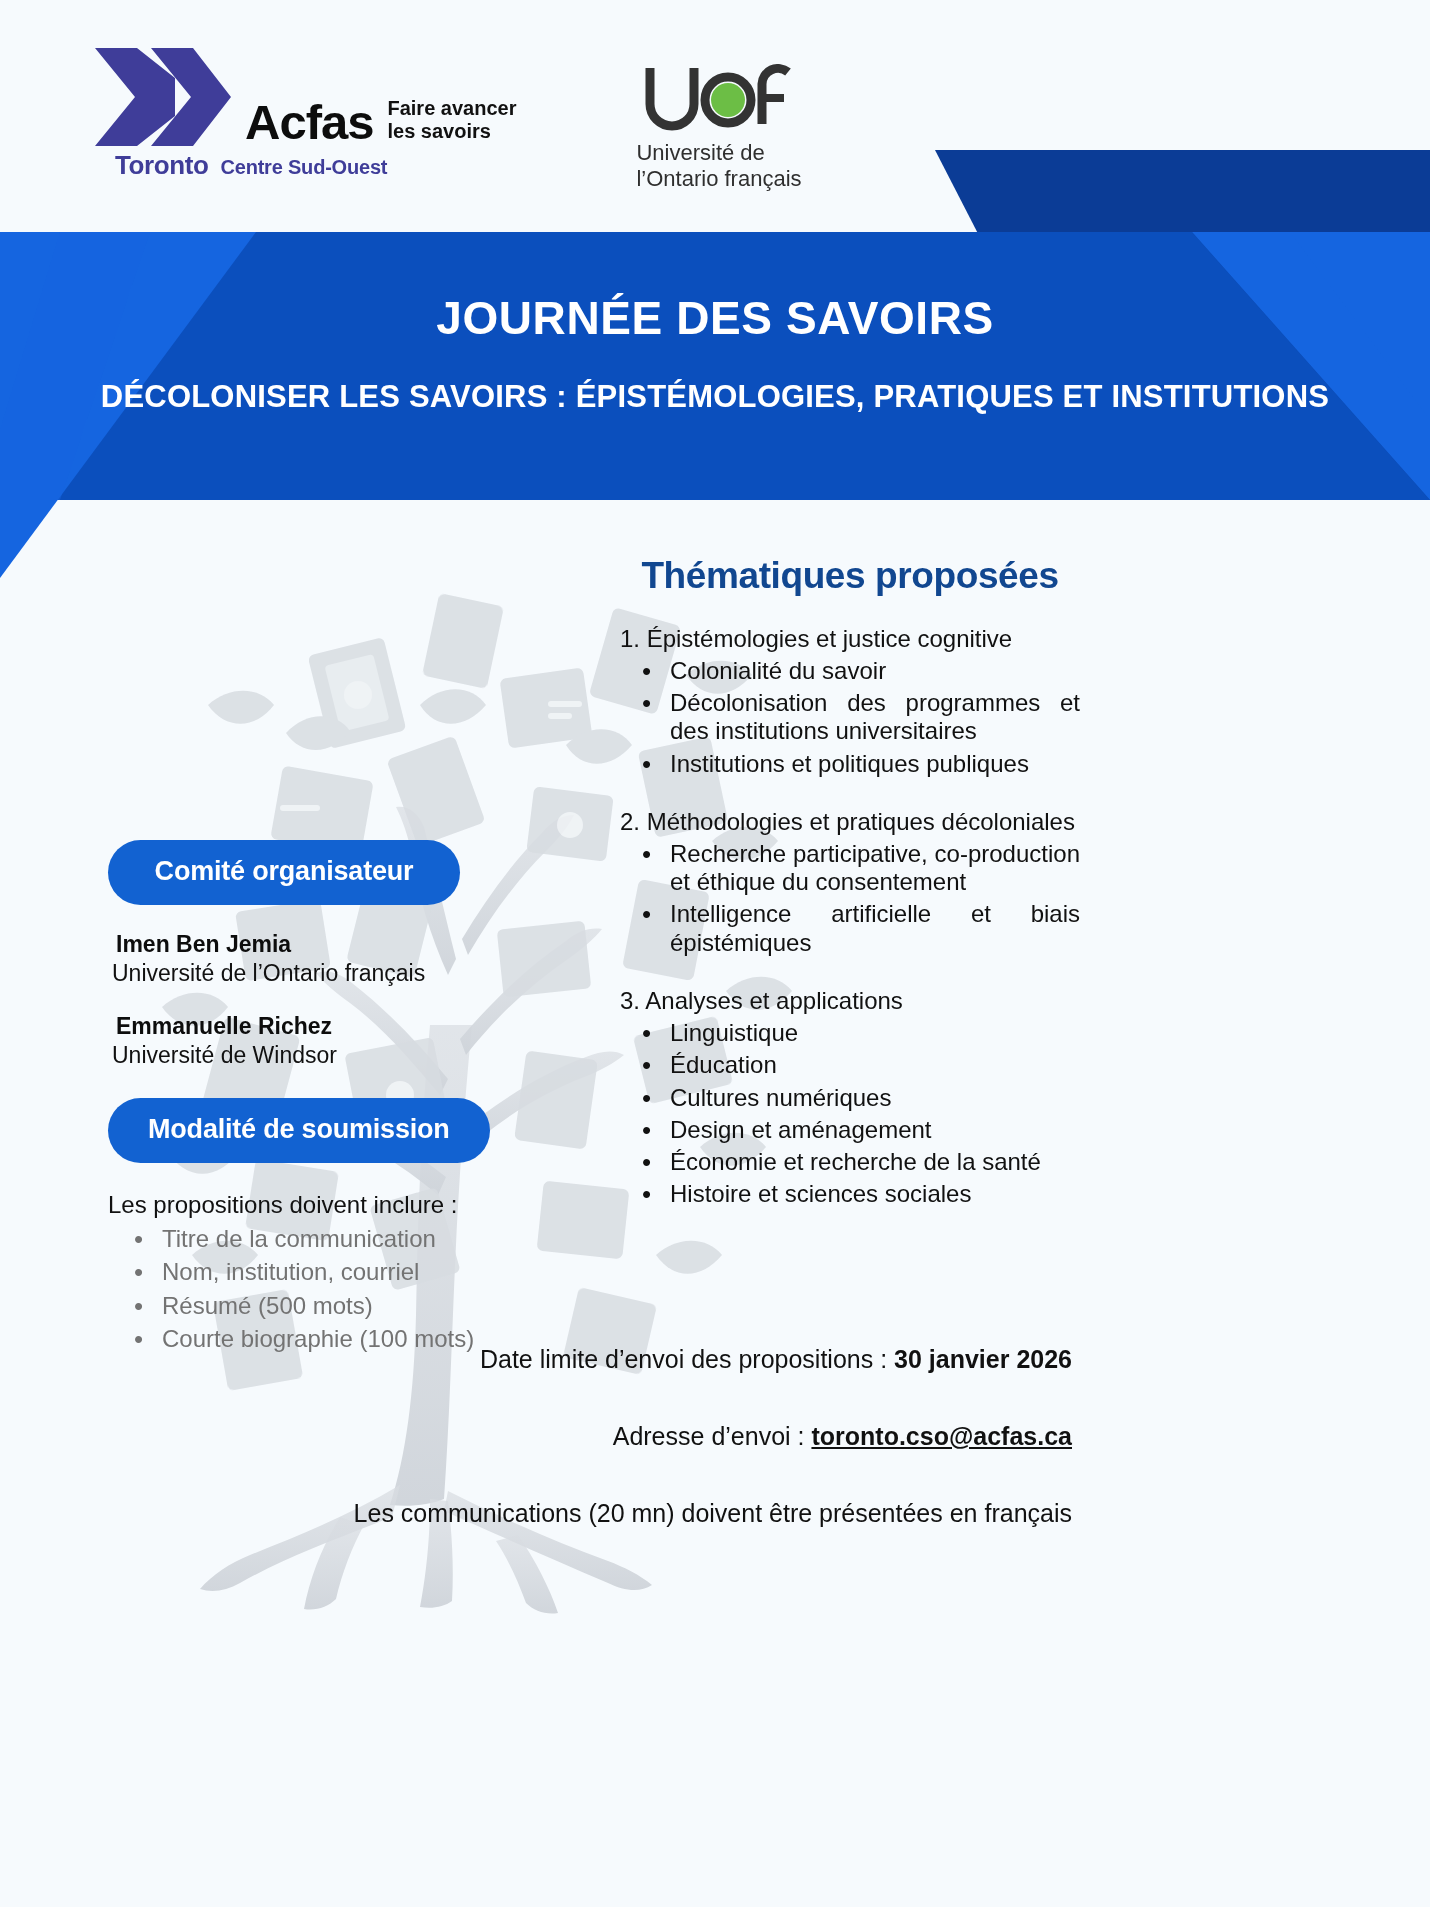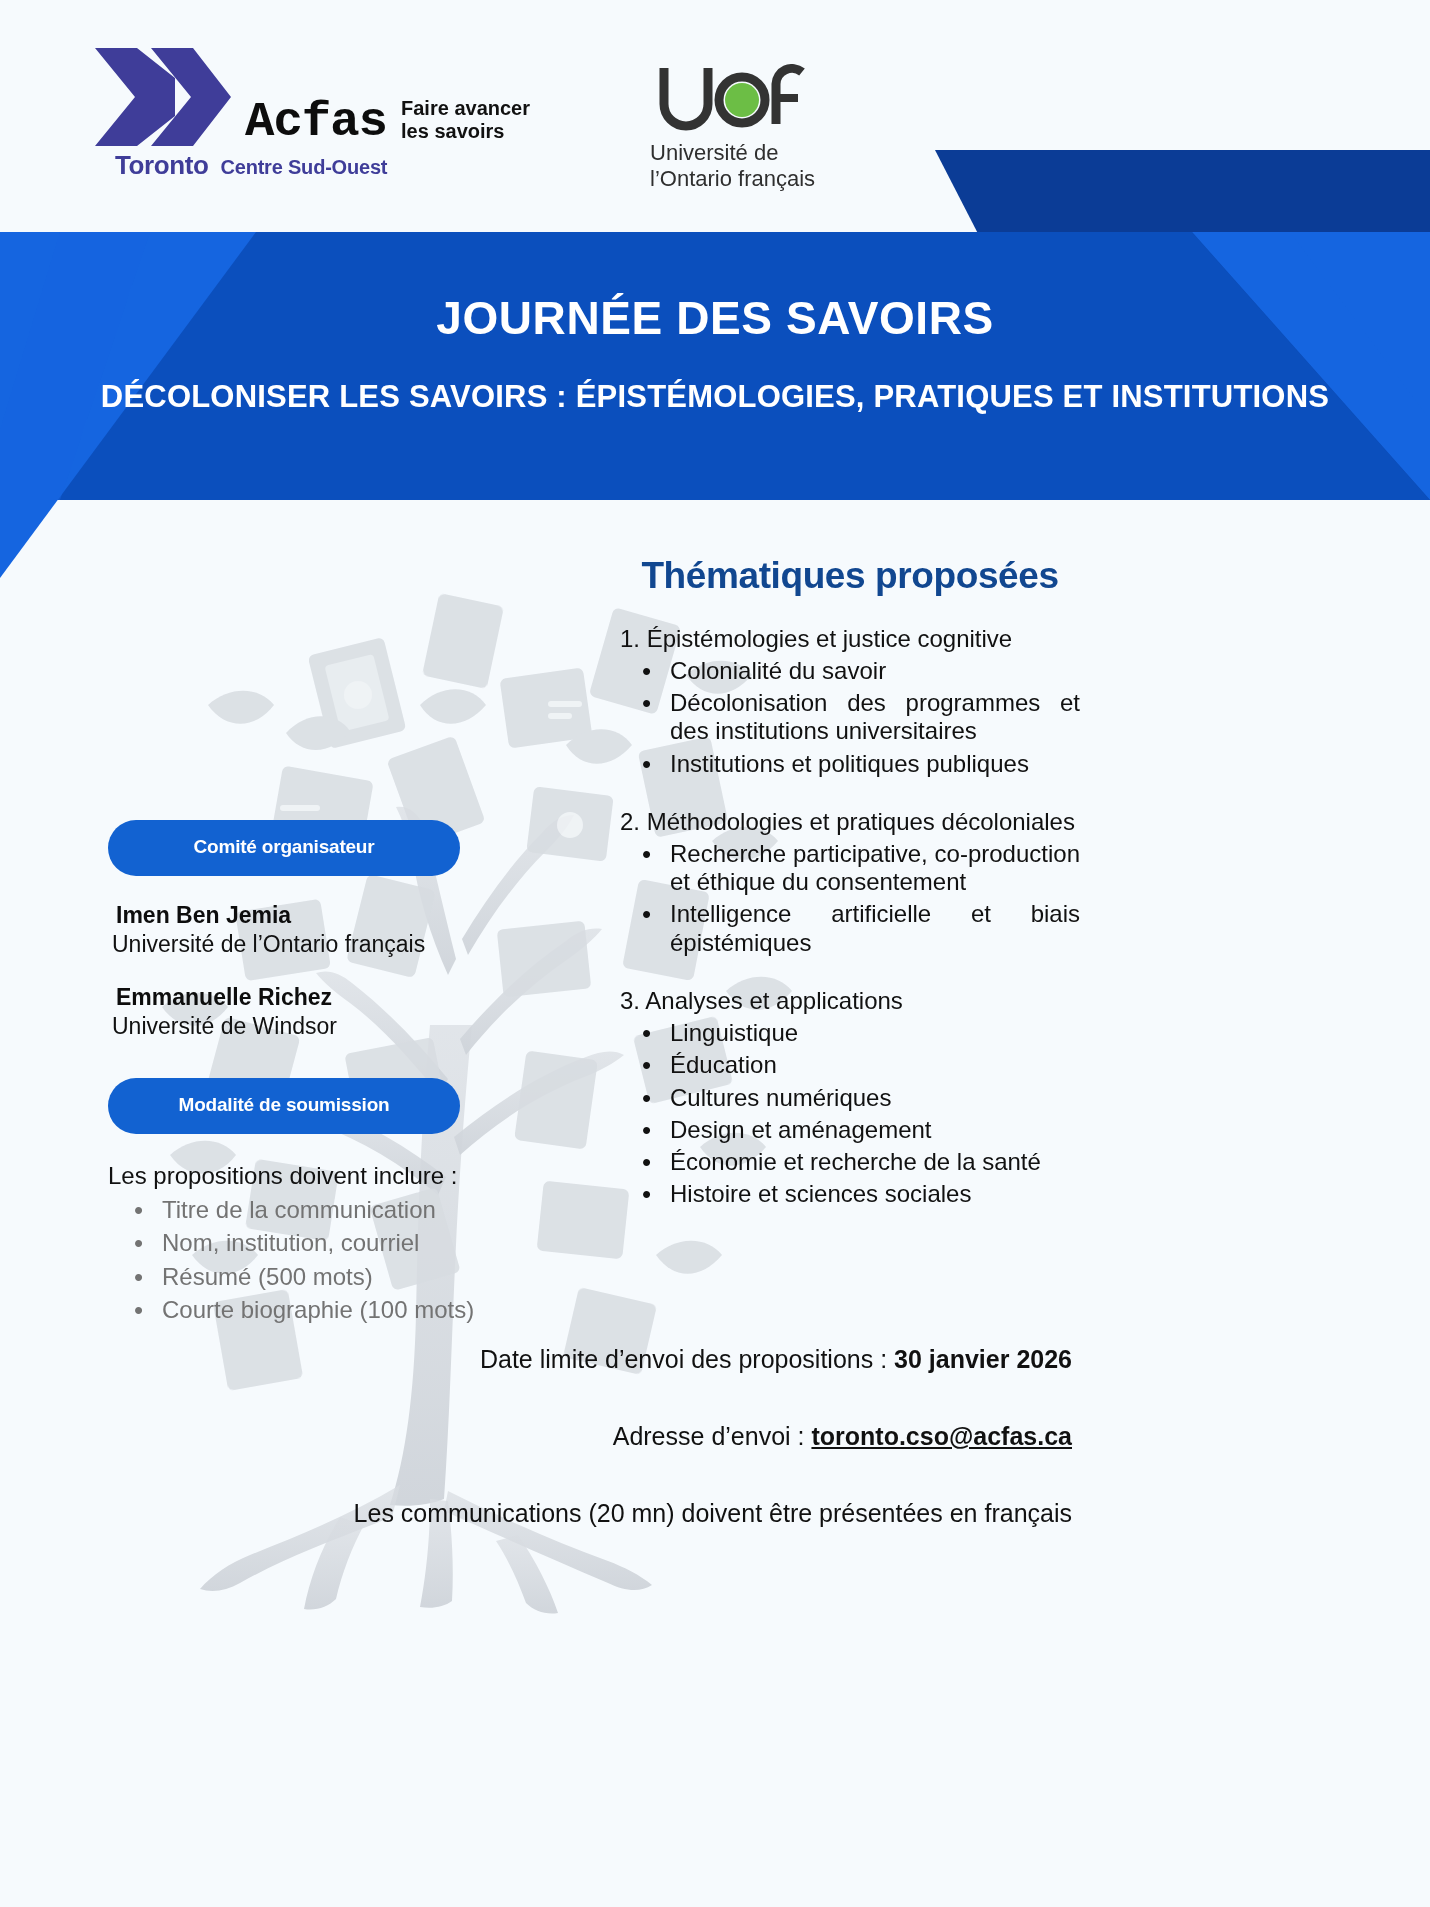--- a/index.html
+++ b/index.html
@@ -26,21 +26,21 @@
     z-index:40;
   }
 
   
   .acfas-block { display:flex; flex-direction:column; gap:4px; }
   .acfas-top { display:flex; align-items:flex-end; gap:14px; }
   .acfas-chevrons { width:136px; height:98px; display:block; }
   .acfas-word {
     font-size:49px; font-weight:700; color:#0d0d0d;
     letter-spacing:-1px; line-height:0.95;
-    font-family:Liberation Mono, monospace;
+    font-family:Liberation Sans, sans-serif;
   }
   .acfas-tag {
     font-size:20px; font-weight:700; color:#111;
     line-height:1.12; padding-bottom:4px; white-space:pre-line;
   }
   .acfas-bottom { display:flex; align-items:baseline; gap:12px; padding-left:20px; }
   .acfas-city { font-size:26px; font-weight:700; color:#3f3d99; letter-spacing:-0.4px; }
   .acfas-region { font-size:20px; font-weight:700; color:#3f3d99; letter-spacing:-0.2px; }
 
   
@@ -72,25 +72,25 @@
   .watermark { position:absolute; top:555px; left:100px; width:700px; height:1060px; z-index:1; opacity:1; }
 
   
   .content { position:absolute; top:555px; left:0; width:1430px; height:1352px; z-index:20; }
 
   
   .col-left { position:absolute; left:108px; top:265px; width:470px; }
   .pill {
     display:inline-block;
     background:#1262d1; color:#fff;
-    font-size:19px; font-weight:700;
+    font-size:27px; font-weight:700;
     padding:16px 40px 18px 40px;
     border-radius:36px;
     letter-spacing:-0.2px;
-    min-width:352px; text-align:center;
+    min-width:352px; text-align:center;margin-top:20px;
   }
   .person { margin-top:26px; }
   .person-name { font-size:23px; font-weight:700; color:#0d0d0d; padding-left:8px; }
   .person-aff  { font-size:23px; font-weight:400; color:#111; padding-left:4px; margin-top:2px; }
   .person + .person { margin-top:26px; }
 
   .modality-wrap { position:absolute; left:108px; top:523px; width:470px; }
   .mod-intro { font-size:24px; color:#111; margin-top:28px; padding-left:0px; }
   .mod-list { list-style:none; margin-top:6px; padding-left:26px; }
   .mod-list li {

